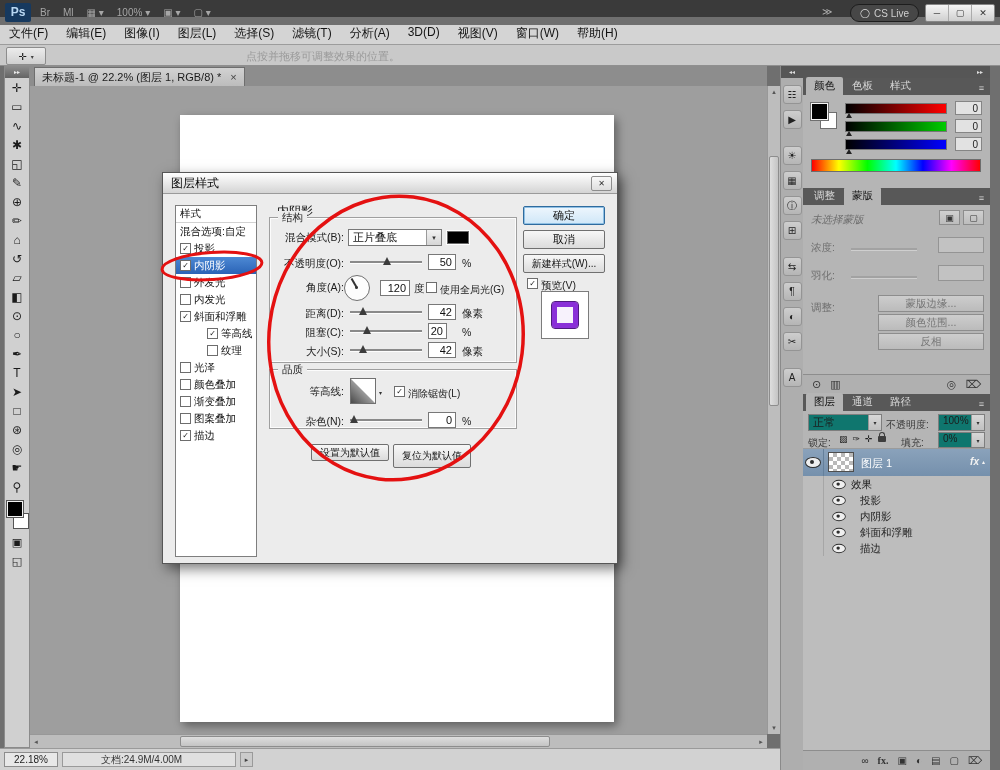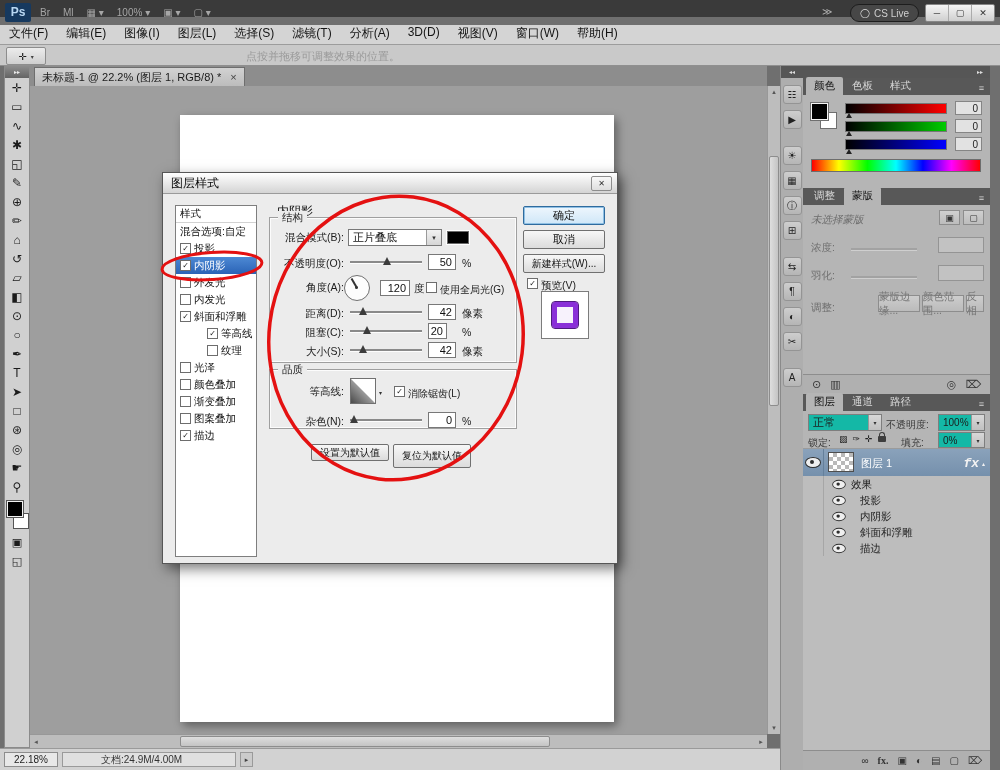--- a/index.html
+++ b/index.html
@@ -99,54 +99,54 @@
 
   
   #masks-panel{top:122px;height:206px}
   #no-mask{position:absolute;left:8px;top:8px;font-size:10.5px;font-style:italic;color:#6d6d6d}
   #mask-add{position:absolute;right:6px;top:5px;display:flex;gap:3px}
   .mbtn{width:21px;height:15px;border:1px solid #8d8d8d;background:linear-gradient(#d0d0d0,#bcbcbc);font-size:9px;color:#333;
         display:flex;align-items:center;justify-content:center;box-sizing:border-box}
   .mlabel{position:absolute;left:8px;font-size:10.5px;color:#6f6f6f}
   .mline{position:absolute;left:48px;width:66px;height:2px;background:#a2a2a2;box-shadow:0 1px 0 #cfcfcf}
   .mbox{position:absolute;right:6px;width:46px;height:16px;background:#c2c2c2;border:1px solid #949494;box-sizing:border-box}
-  #mask-buttons{position:absolute;right:6px;top:90px;width:106px;display:flex;flex-direction:row;gap:2px}
+  #mask-buttons{position:absolute;right:6px;top:90px;width:106px;display:flex;flex-direction:column;gap:2px}
   .mask-btn{height:17px;background:linear-gradient(#cdcdcd,#bbbbbb);border:1px solid #8d8d8d;color:#767676;font-size:10.5px;
             display:flex;align-items:center;justify-content:center;box-sizing:border-box}
   .panel-bottom{position:absolute;left:0;right:0;bottom:0;height:20px;background:#b0b0b0;border-top:1px solid #8d8d8d;
                 display:flex;align-items:center;font-size:11px;color:#333;box-sizing:border-box}
   #masks-bottom .bicon{margin-left:9px}
   #masks-bottom .spacer{flex:1}
   #masks-bottom .bicon.right{margin-left:0;margin-right:9px}
 
   
   #layers-panel{top:328px;height:376px}
   #layers-controls{position:absolute;left:0;right:0;top:17px;height:38px;background:#b5b5b5;border-bottom:1px solid #9b9b9b;box-sizing:border-box}
-  .ddown{position:absolute;background:#14b8a6;border:1px solid #7e7e7e;font-size:11px;color:#1c1c1c;display:flex;align-items:center;box-sizing:border-box}
+  .ddown{position:absolute;background:#0f766e;border:1px solid #7e7e7e;font-size:11px;color:#1c1c1c;display:flex;box-sizing:border-box}
   .ddown .dtext{padding-left:4px;white-space:nowrap}
   .ddown .arrow{margin-left:auto;width:12px;align-self:stretch;display:flex;align-items:center;justify-content:center;
                 font-size:6px;color:#333;border-left:1px solid #989898;background:linear-gradient(#d8d8d8,#c0c0c0)}
   .clabel{position:absolute;font-size:10px;color:#3a3a3a;white-space:nowrap}
   #lock-icons{position:absolute;left:36px;top:23px;display:flex;gap:5px;align-items:center;font-size:9px;color:#222}
   .css-lock{display:inline-block;width:8px;height:6px;background:#3d3d3d;position:relative;border-radius:1px}
   .css-lock::before{content:"";position:absolute;left:1px;top:-4px;width:4px;height:4px;border:1.5px solid #3d3d3d;border-bottom:none;border-radius:3px 3px 0 0}
   #layers-list{position:absolute;left:0;right:0;top:55px;bottom:20px;background:#bdbdbd}
   .lrow{position:absolute;left:0;right:0}
   .eyecell{position:absolute;left:0;top:0;bottom:0;width:20px;border-right:1px solid #9e9e9e;display:flex;align-items:center;justify-content:center}
   .eye{width:14px;height:9px;border:1px solid #2d2d2d;border-radius:50%;background:#efefef;position:relative;display:inline-block}
   .eye::after{content:"";position:absolute;left:4px;top:1.5px;width:4px;height:4px;border-radius:50%;background:#2d2d2d}
   #layer1-row{top:0;height:27px;background:linear-gradient(#8aa2bb,#7590ac)}
   #layer1-row .eyecell{border-right-color:#65809b}
   .thumb{position:absolute;left:25px;top:3px;width:26px;height:20px;border:1px solid #4e4e4e;box-sizing:border-box}
   .checker{background-color:#fff;background-image:linear-gradient(45deg,#b9b9b9 25%,transparent 25%,transparent 75%,#b9b9b9 75%),
            linear-gradient(45deg,#b9b9b9 25%,transparent 25%,transparent 75%,#b9b9b9 75%);background-size:8px 8px;background-position:0 0,4px 4px}
   .lname{position:absolute;left:58px;top:7px;font-size:11px}
   #layer1-row .lname{color:#fff}
   #layer1-fx{position:absolute;right:5px;top:7px;display:flex;align-items:center;gap:3px;color:#f2f2f2}
-  #layer1-fx .fx{font-family:Liberation Mono, monospace;font-style:italic;font-weight:bold;font-size:13px}
+  #layer1-fx .fx{font-family:Liberation Sans, sans-serif;font-style:italic;font-weight:bold;font-size:10px}
   #layer1-fx .chev{font-size:6px}
   .erow{position:relative;height:16px}
   .erow .eye{position:absolute;left:28px;top:3px;transform:scale(.85)}
   .erow .eyecell{border-right-color:#a6a6a6}
   .elbl{position:absolute;left:48px;top:2px;font-size:10.5px;color:#1e1e1e}
   .erow.sub .elbl{left:57px}
   #effects-wrap{position:absolute;left:0;right:0;top:27px}
   #bg-row{top:107px;height:27px;background:#b5b5b5;border-top:1px solid #a3a3a3;border-bottom:1px solid #a3a3a3;box-sizing:border-box}
   #bg-row .thumb{background:#fff}
   #bg-row .lname{color:#111;font-style:italic}

